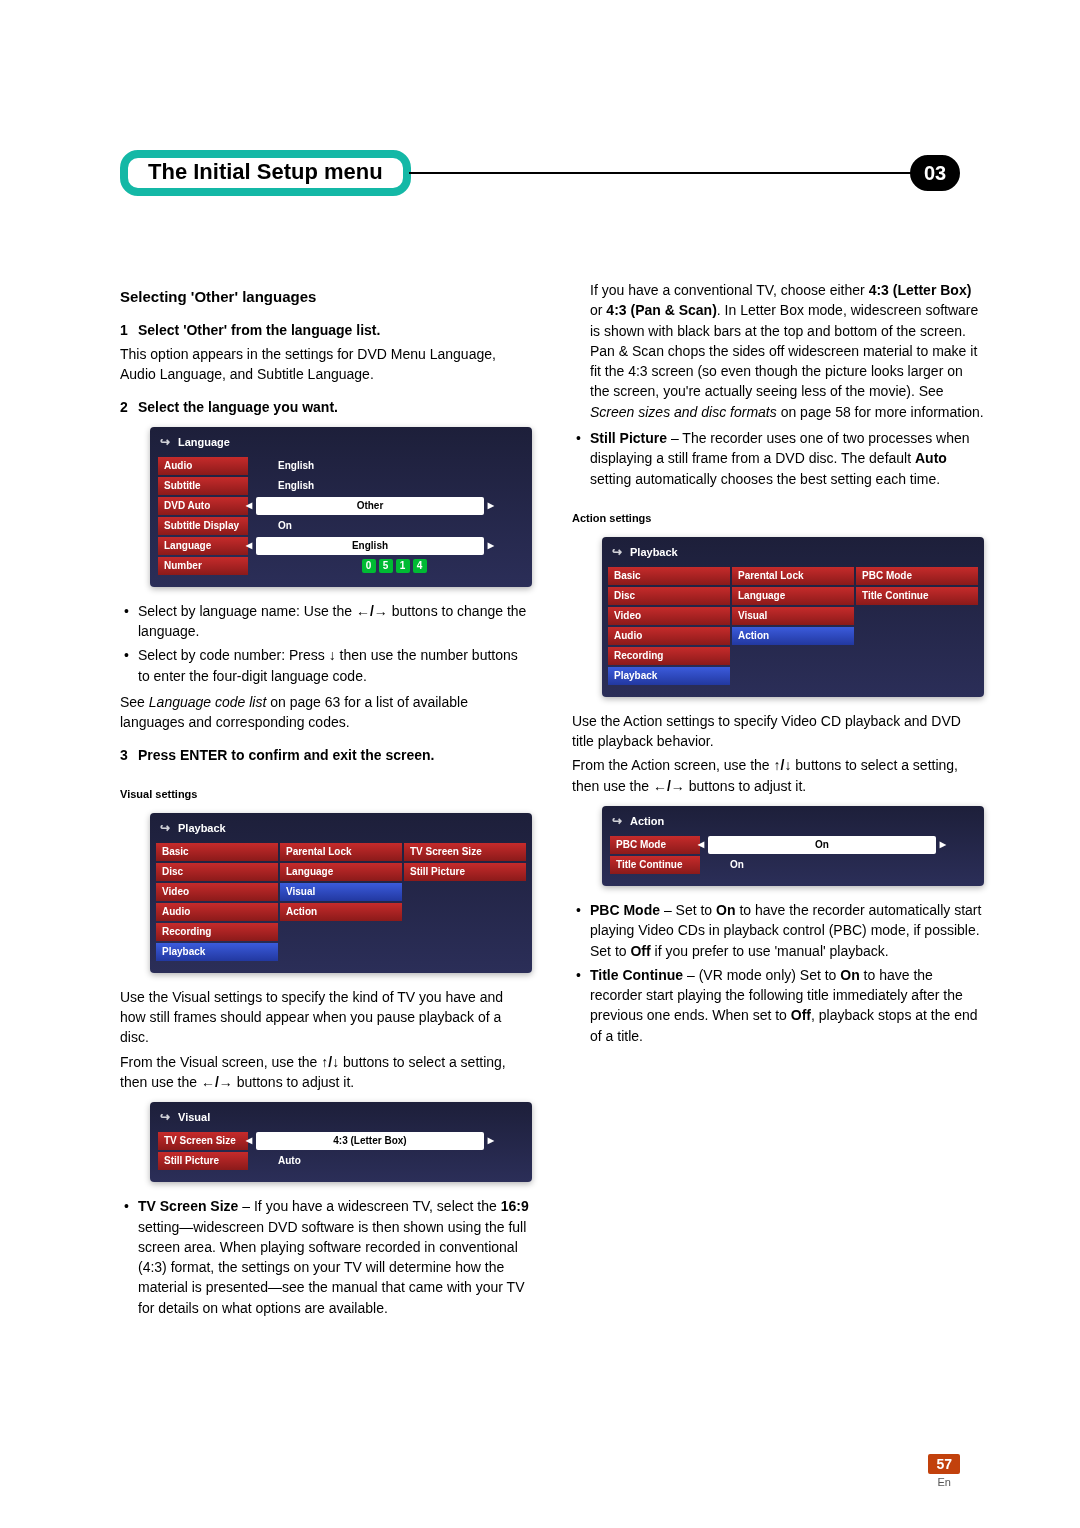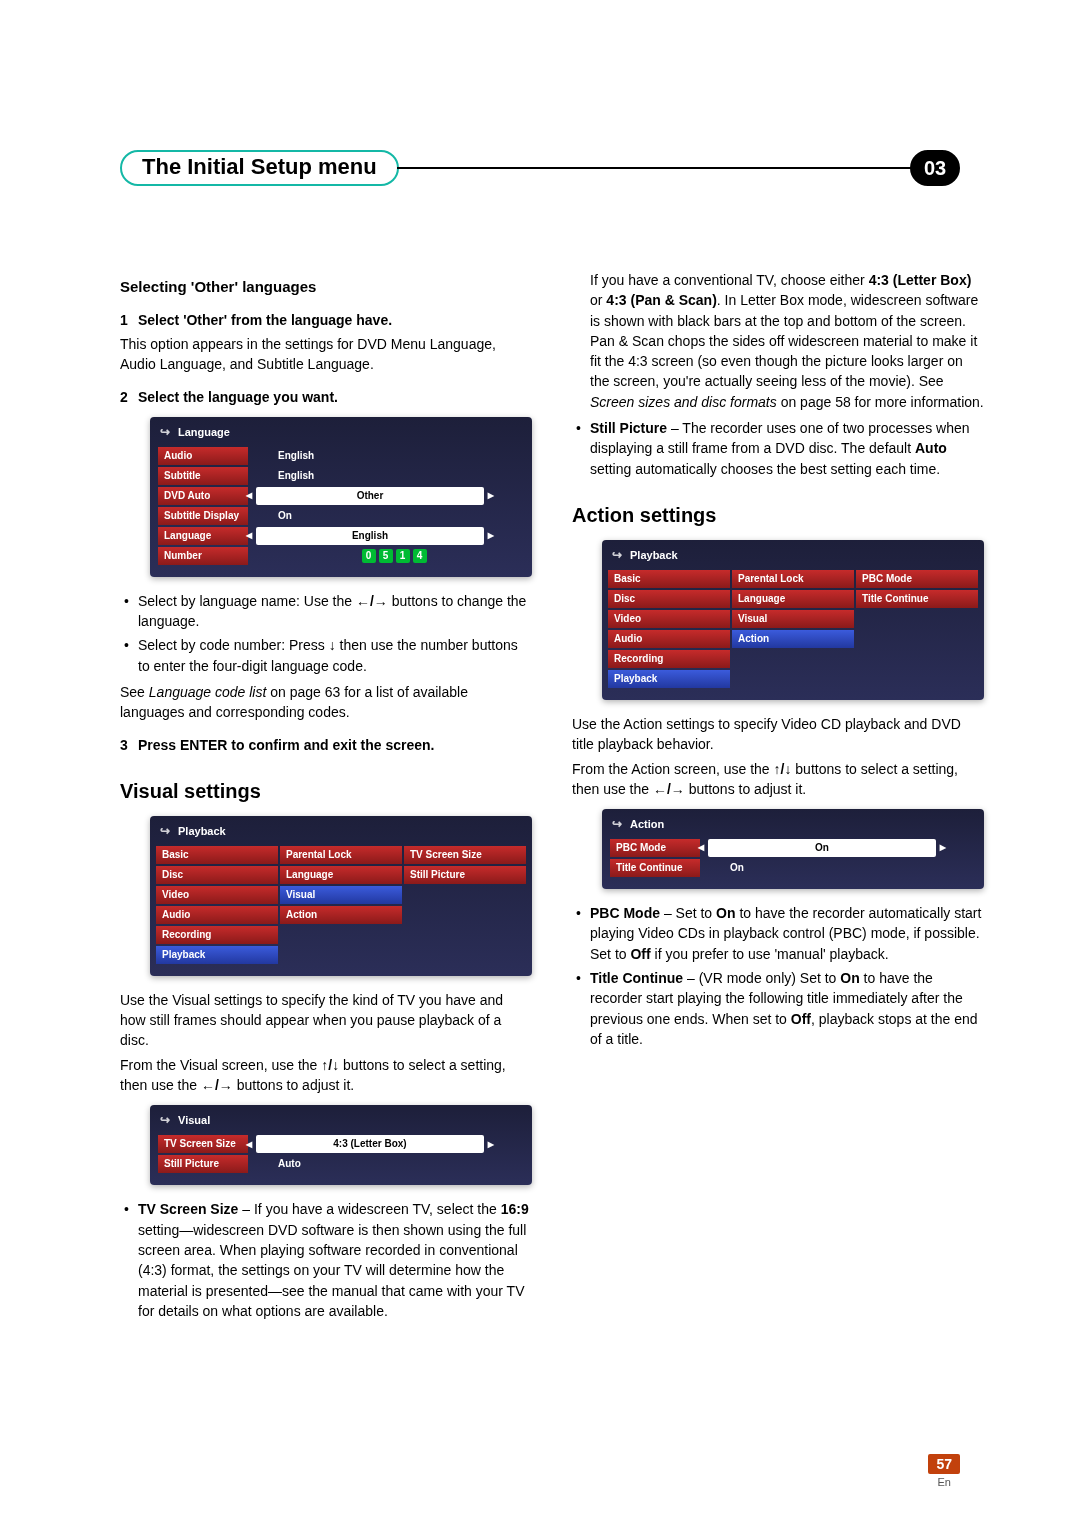--- a/index.html
+++ b/index.html
@@ -11,26 +11,26 @@
     color: #000;
     position: relative;
     padding: 150px 120px 60px 120px;
   }
   .title-bar {
     display: flex;
     align-items: center;
     margin-bottom: 80px;
   }
   .title-pill {
-    border: 2px solid #14b8a6;
+    border: 8px solid #14b8a6;
     border-radius: 18px;
     padding: 4px 20px 6px 20px;
     display: inline-flex;
     align-items: center;
-    height: 36px;
+    height: 46px;
   }
   .title-text {
     font-size: 22px;
     font-weight: bold;
   }
   .title-line {
     flex: 1;
     height: 2px;
     background: #000;
     margin: 0 -2px;
@@ -56,21 +56,21 @@
     flex: 1;
     font-size: 14px;
     line-height: 1.45;
   }
   .h3 {
     font-size: 15px;
     font-weight: bold;
     margin: 10px 0 6px 0;
   }
   .h2 {
-    font-size: 20px;
+    font-size: 11px;
     font-weight: bold;
     margin: 22px 0 10px 0;
   }
   .step {
     font-weight: bold;
     font-size: 14px;
     margin: 12px 0 2px 0;
   }
   .stepnum { display:inline-block; width:18px; }
   p { margin: 4px 0; }
@@ -188,21 +188,21 @@
   <div class="chapter-badge">
     <span>03</span>
   </div>
 </div>
 
 <div class="columns">
 
   <div class="col">
     <div class="h3">Selecting 'Other' languages</div>
 
-    <div class="step"><span class="stepnum">1</span><span>Select 'Other' from the language have.</span></div>
+    <div class="step"><span class="stepnum">1</span><span>Select 'Other' from the language list.</span></div>
     <p>This option appears in the settings for DVD Menu Language, Audio Language, and Subtitle Language.</p>
 
     <div class="step"><span class="stepnum">2</span><span>Select the language you want.</span></div>
 
     <div class="osd">
       <div class="osd-title">Language</div>
       <div class="osd-rows">
         <div class="osd-row">
             <div class="lab">Audio</div>
             <div class="val plain">English</div>

